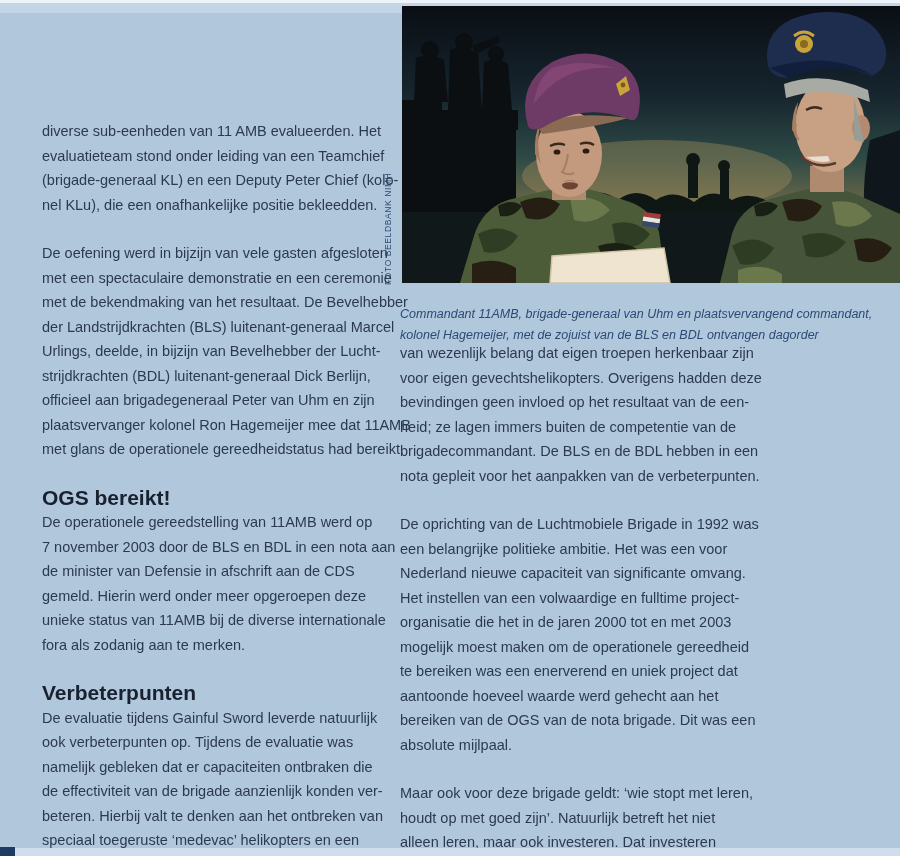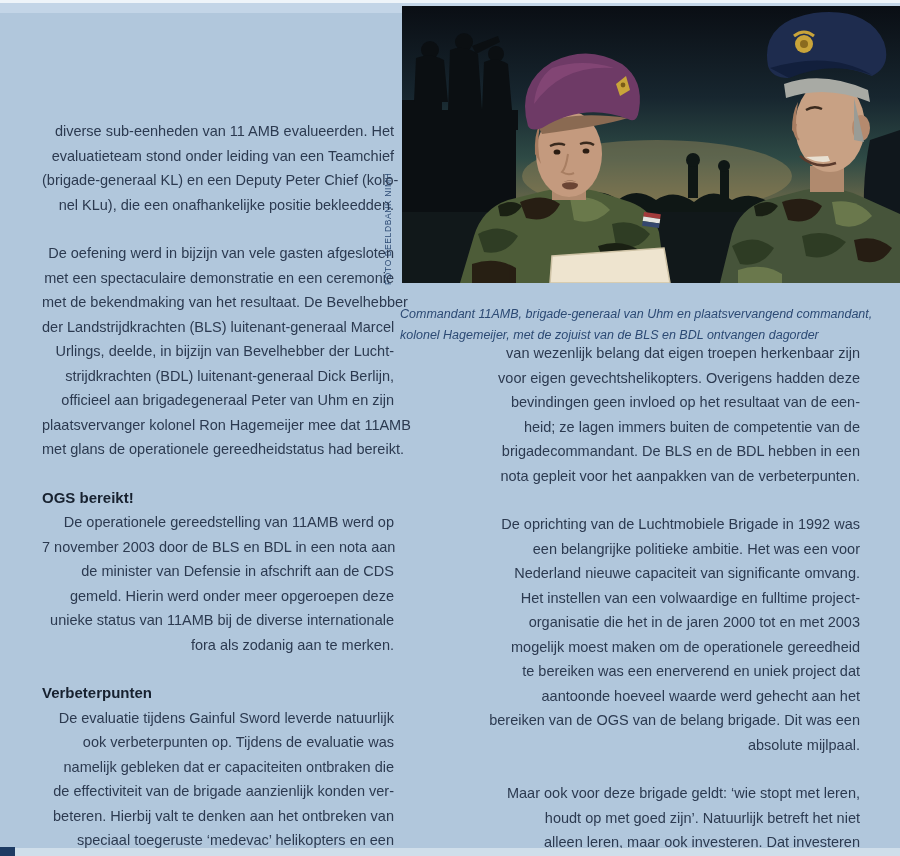--- a/index.html
+++ b/index.html
@@ -31,23 +31,23 @@
   .caption {
     position:absolute; left:400px; top:304px; width:480px;
     font-style:italic; font-size:12.5px; line-height:21px;
     color:#2c4a74; white-space:pre;
   }
 
   .col { position:absolute; color:#2c3a50; font-size:14.5px; line-height:24.5px; }
   .col-left  { left:42px;  top:119px; width:352px; }
   .col-right { left:400px; top:341px; width:460px; }
 
-  .para { margin:0 0 24px 0; white-space:pre;text-align:right; }
+  .para { margin:0 0 24px 0; white-space:pre; }
   .heading {
-    margin:12px 0 0 0; font-weight:bold; font-size:15px;
+    margin:12px 0 0 0; font-weight:bold; font-size:21px;
     color:#17212f; line-height:24.5px;
   }
   .it { }
 </style>
 </head>
 <body>
 
 <div class="page">
 
   <div class="top-line"></div>
@@ -208,21 +208,21 @@
 brigadecommandant. De BLS en de BDL hebben in een
 nota gepleit voor het aanpakken van de verbeterpunten.</p>
     <p class="para"><span>De oprichting van de Luchtmobiele Brigade in 1992 was
 een belangrijke politieke ambitie. Het was een voor
 Nederland nieuwe capaciteit van significante omvang.
 Het instellen van een volwaardige en fulltime project-
 organisatie die het in de jaren 2000 tot en met 2003
 mogelijk moest maken om de operationele gereedheid
 te bereiken was een enerverend en uniek project dat
 aantoonde hoeveel waarde werd gehecht aan het
-bereiken van de OGS van de </span><span class="it">belang</span><span> brigade. Dit was een
+bereiken van de OGS van de </span><span class="it">nota</span><span> brigade. Dit was een
 absolute mijlpaal.</span></p>
     <p class="para">Maar ook voor deze brigade geldt: ‘wie stopt met leren,
 houdt op met goed zijn’. Natuurlijk betreft het niet
 alleen leren, maar ook investeren. Dat investeren
 loopt tot op de dag van vandaag, waarbij de brigade
 voortbouwt op het fundament van de OGS.</p>
   </div>
 
   <div class="bottom-strip"></div>
   <div class="corner-mark"></div>

